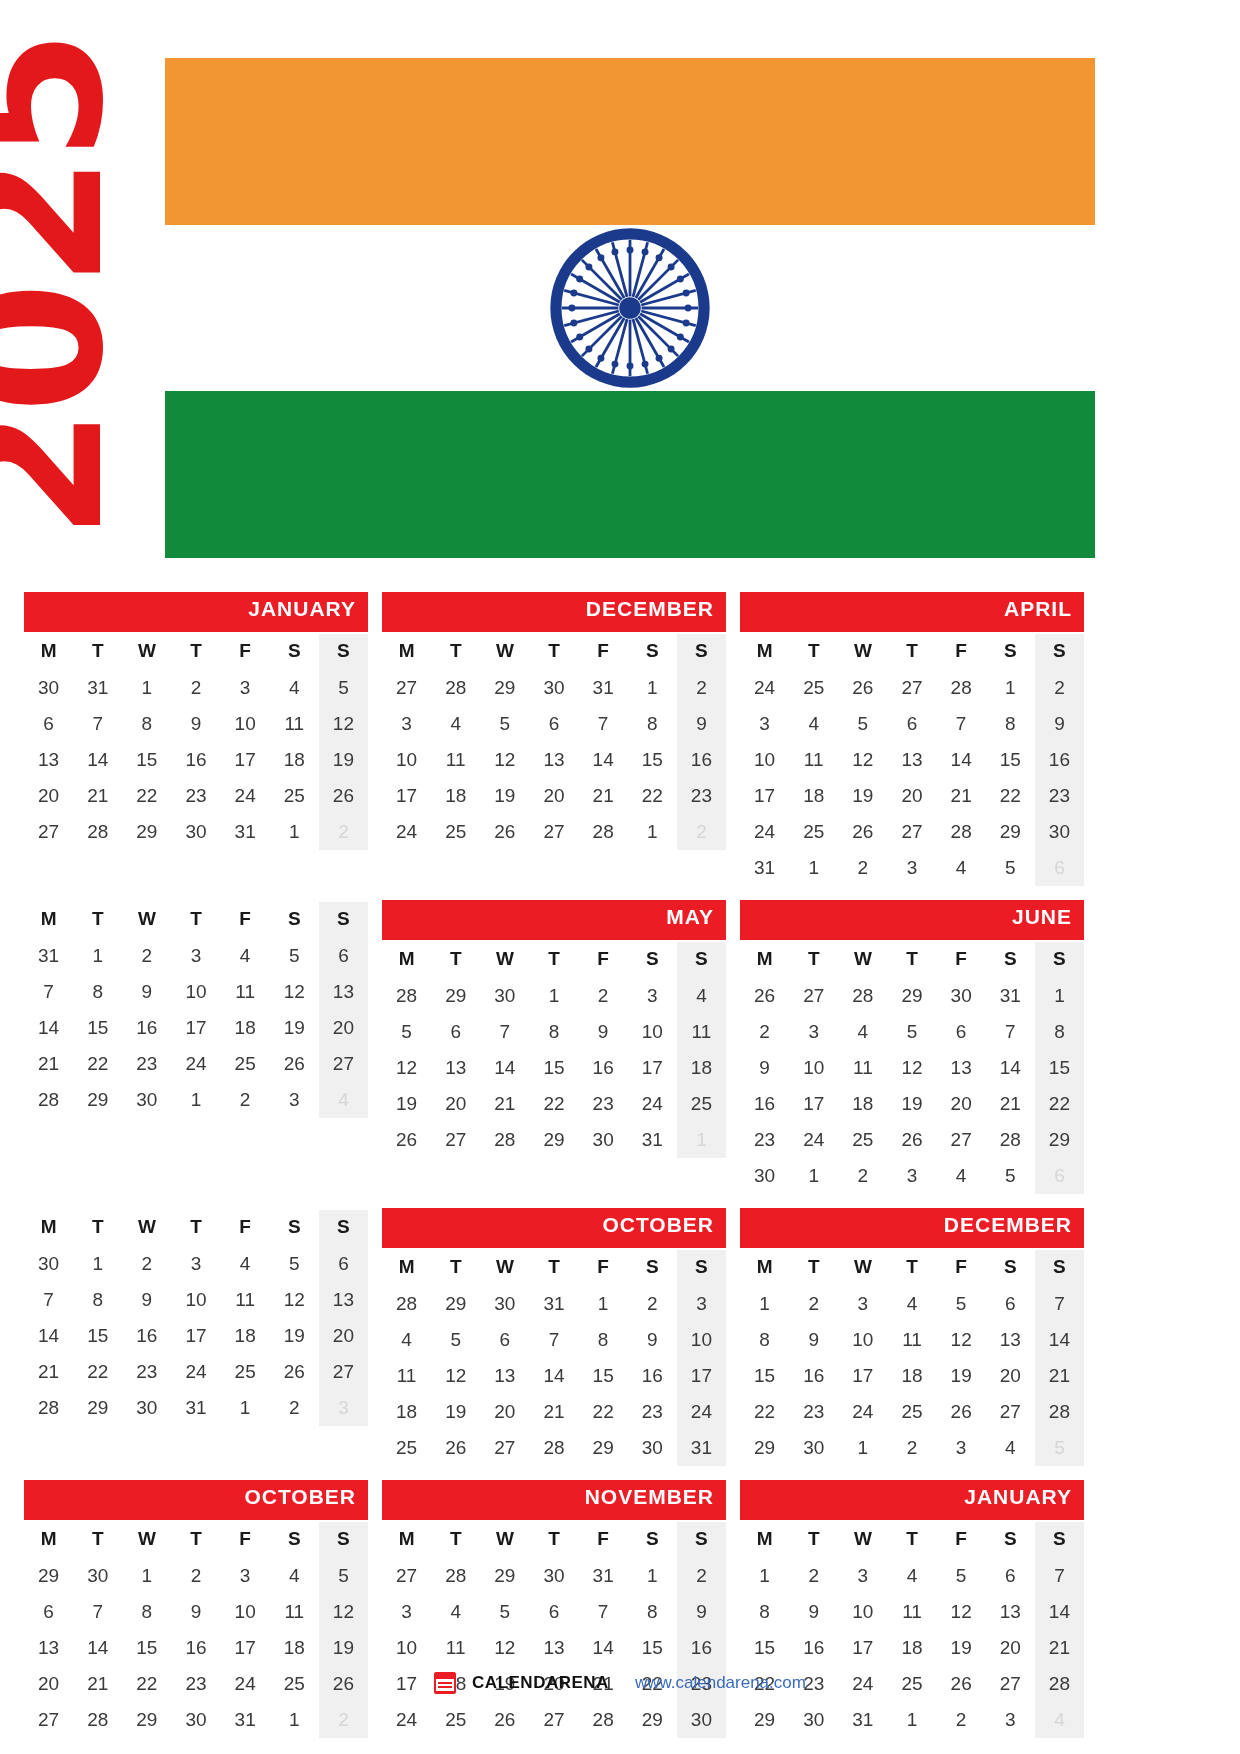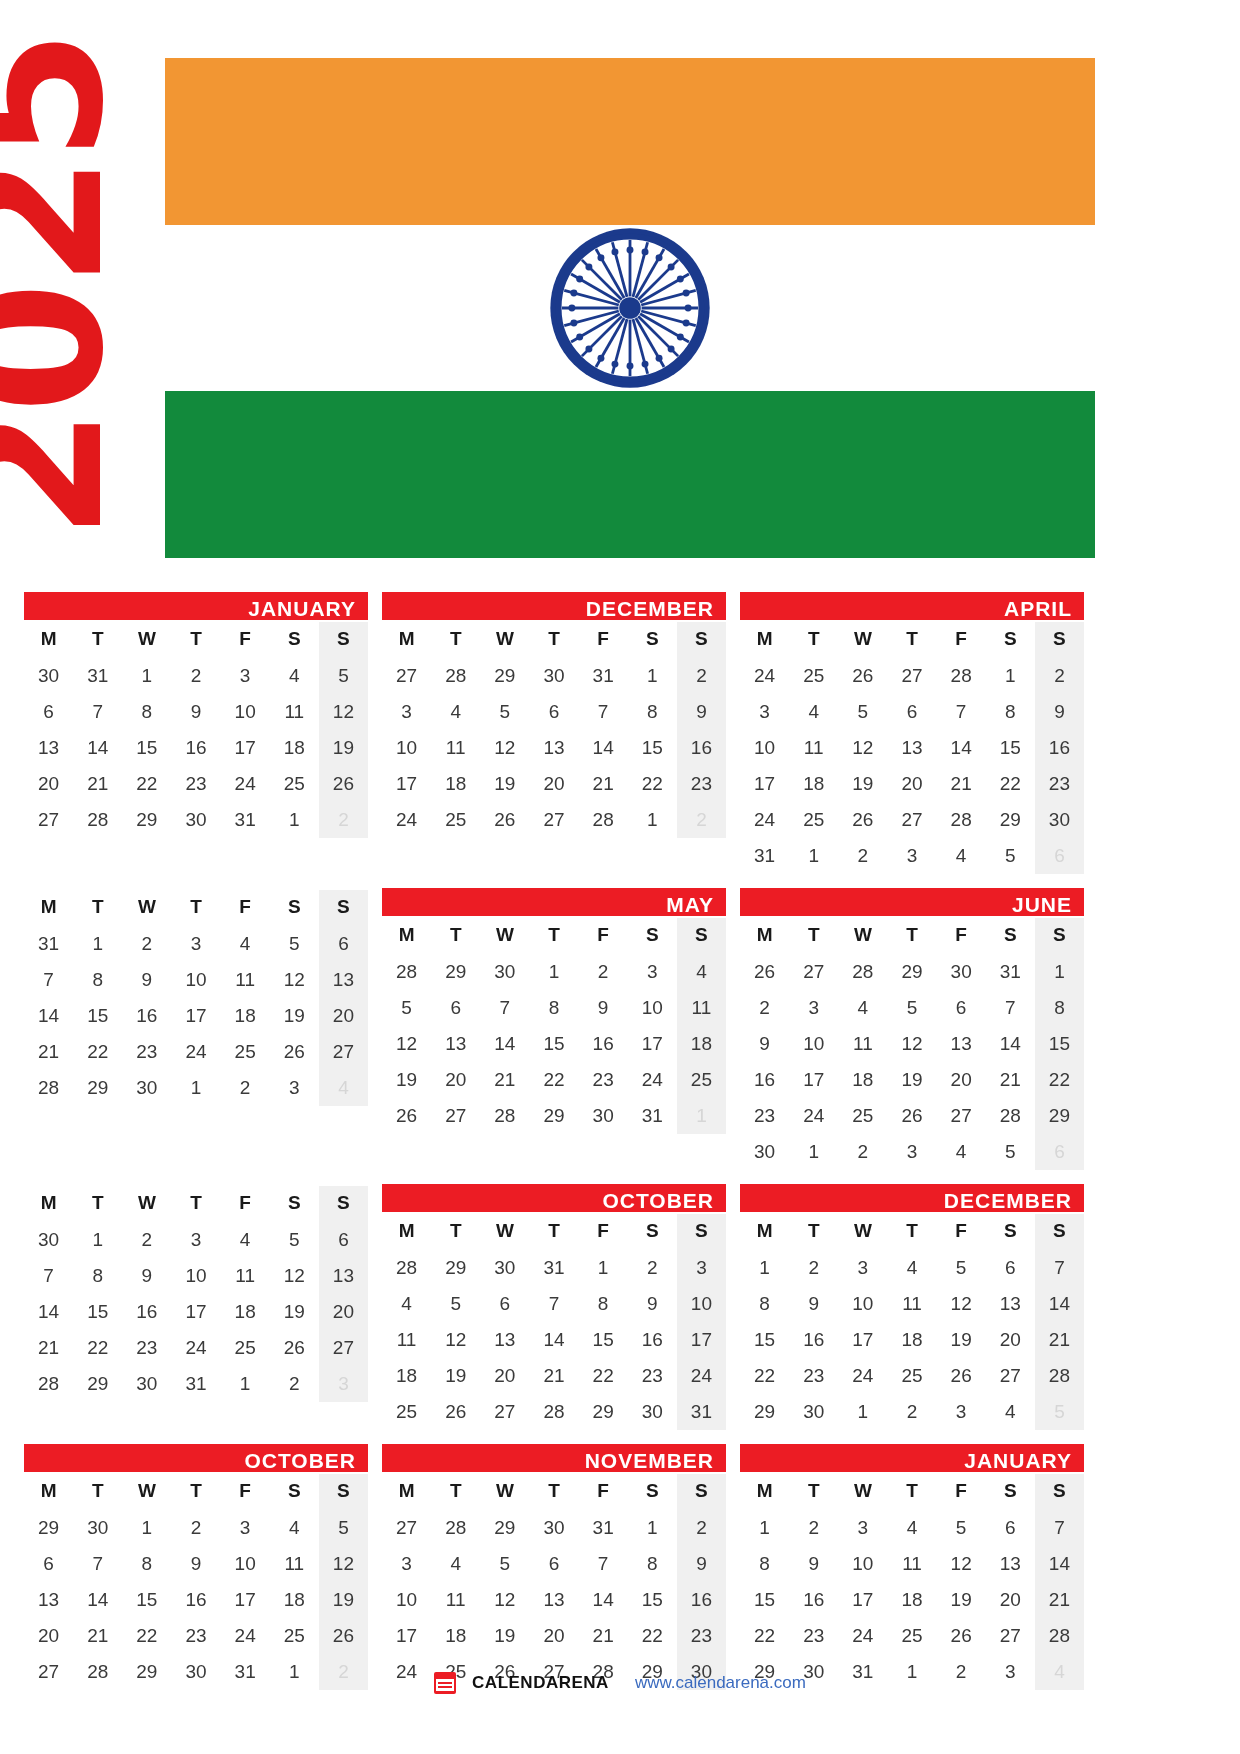--- a/index.html
+++ b/index.html
@@ -70,21 +70,21 @@
   .month { width: 100%; }
   .month-title {
     background: #ec1c24;
     color: #ffffff;
     font-size: 21px;
     font-weight: bold;
     letter-spacing: 1px;
     text-align: right;
     padding: 6px 12px 7px 0;
     box-sizing: border-box;
-    height: 28px;
+    height: 40px;
     line-height: 21px;
   }
   table.month-grid {
     width: 100%;
     border-collapse: collapse;
     table-layout: fixed;
     margin-top: 2px;
   }
   table.month-grid th {
     font-size: 19px;

